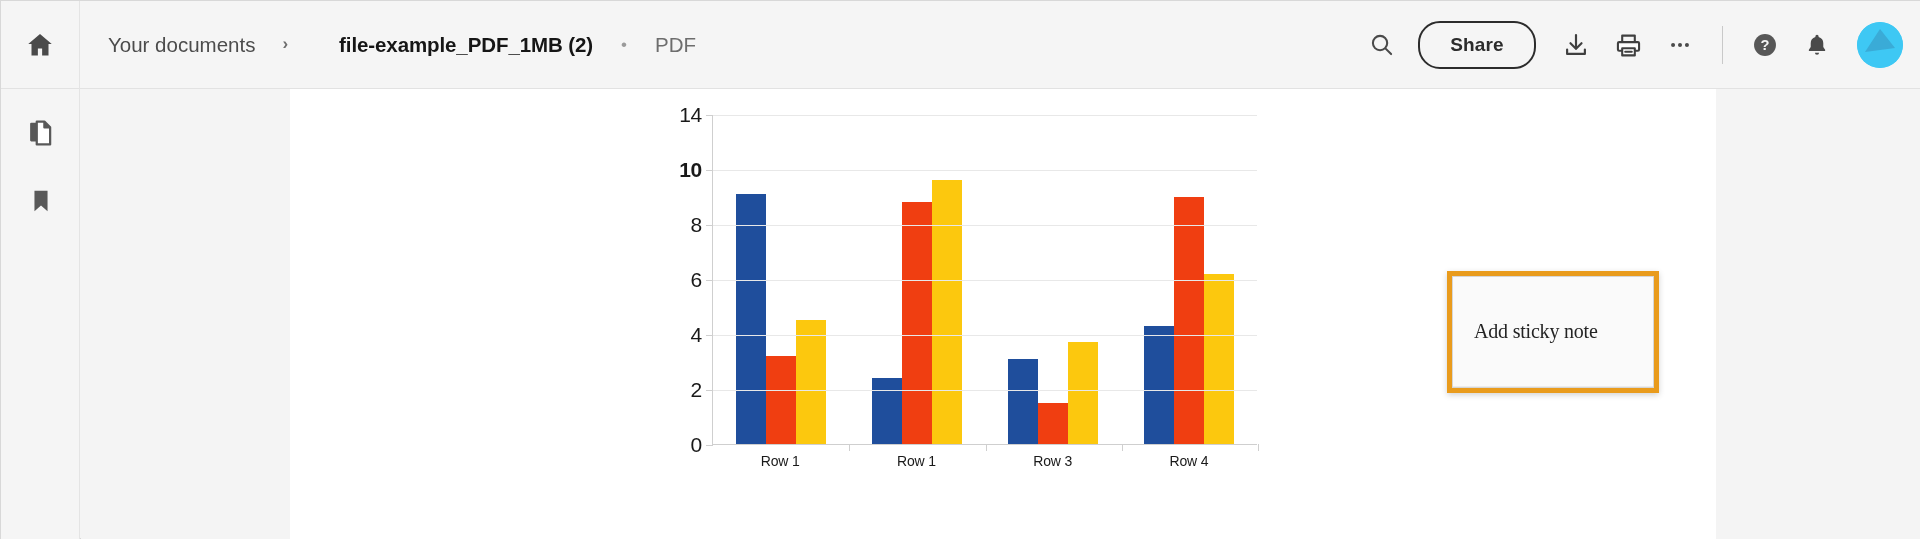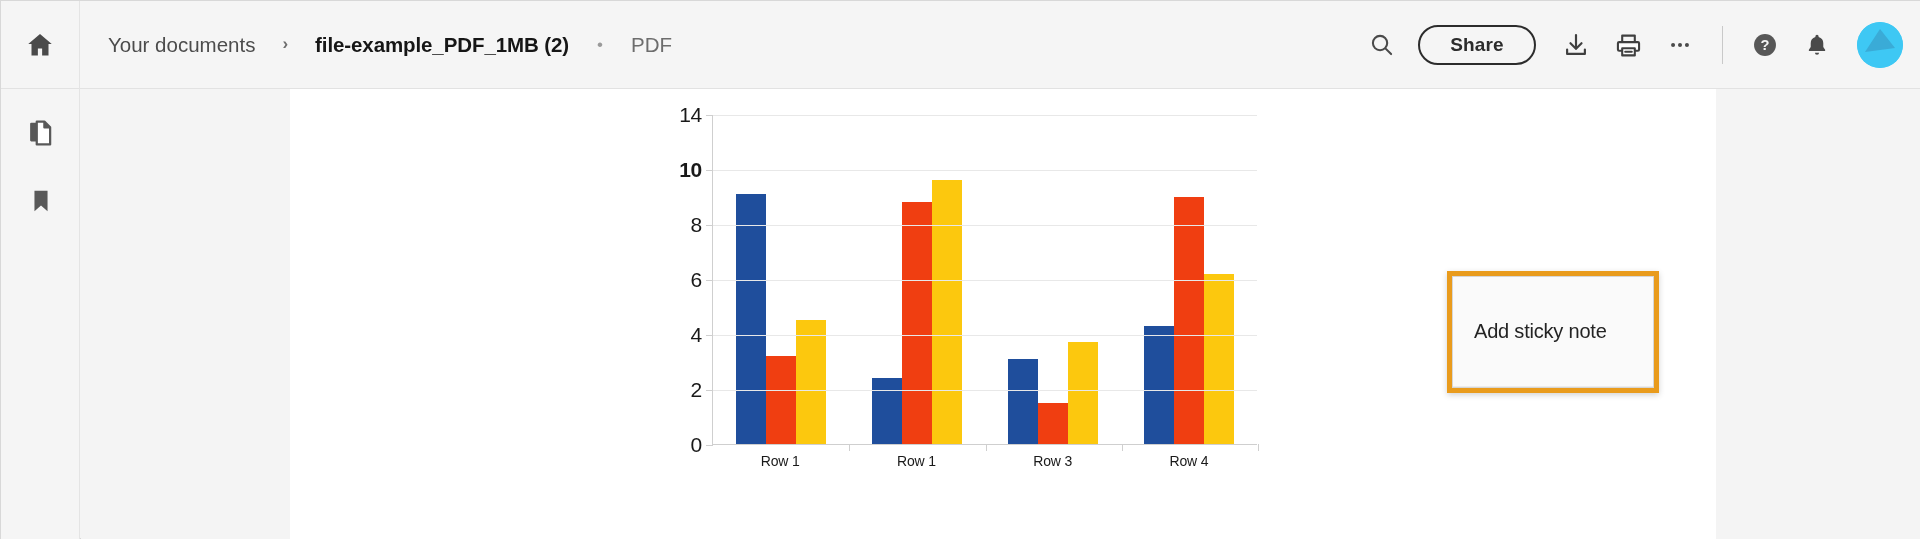--- a/index.html
+++ b/index.html
@@ -35,36 +35,36 @@
     margin-left: 28px; gap: 27px;
     font-size: 20.5px; color: #505050;
     white-space: nowrap;
   }
   .bc-parent { color: #4c4c4c; }
   .bc-sep {
     font-size: 17px; color: #6e6e6e;
     font-weight: 700; line-height: 1;
     transform: translateY(-1px);
   }
-  .bc-current { color: #161616; font-weight: 700; letter-spacing: -0.1px; }
+  .bc-current { color: #161616; font-weight: 700; letter-spacing: -0.1px; margin-left: 24px; }
   .bc-dot { color: #9a9a9a; font-size: 17px; padding: 0 1px; }
   .bc-type { color: #6d6d6d; }
 
   .tb-right {
     position: absolute; right: 18px; top: 0;
     height: 88px; display: flex; align-items: center; gap: 0;
   }
   .tb-btn {
     width: 52px; height: 52px;
     display: flex; align-items: center; justify-content: center;
     border-radius: 5px;
   }
   .tb-btn svg { display: block; }
   .share-btn {
-    height: 40px; min-width: 118px;
+    height: 48px; min-width: 118px;
     margin: 0 14px 0 10px;
     padding: 0 26px;
     border: 2.2px solid #2c2c2c;
     border-radius: 22px;
     background: transparent;
     color: #2c2c2c;
     font-size: 19px; font-weight: 700;
     font-family: "Liberation Sans", sans-serif;
     display: flex; align-items: center; justify-content: center;
     letter-spacing: 0.1px;
@@ -179,21 +179,21 @@
     left: 1157px; top: 182px;
     width: 212px; height: 122px;
     background: #ffffff;
     border: 5px solid #e99b1c;
     box-shadow: 0 2px 6px rgba(0,0,0,0.18);
   }
   .popup-inner {
     position: absolute; inset: 0;
     background: #c2410c;
     border: 1px solid #d6d6d6;
-    display: flex; flex-direction: row;
+    display: flex; flex-direction: row; font-family: Liberation Serif, serif;
   }
   .popup-item {
     flex: 1 1 0;
     display: flex; align-items: center;
     padding-left: 21px;
     font-size: 20px; color: #242424;
     letter-spacing: -0.2px;
     background: #ffffff;
   }
   .popup-item.first { background: #fafafa; border-bottom: 1px solid #ececec; }

